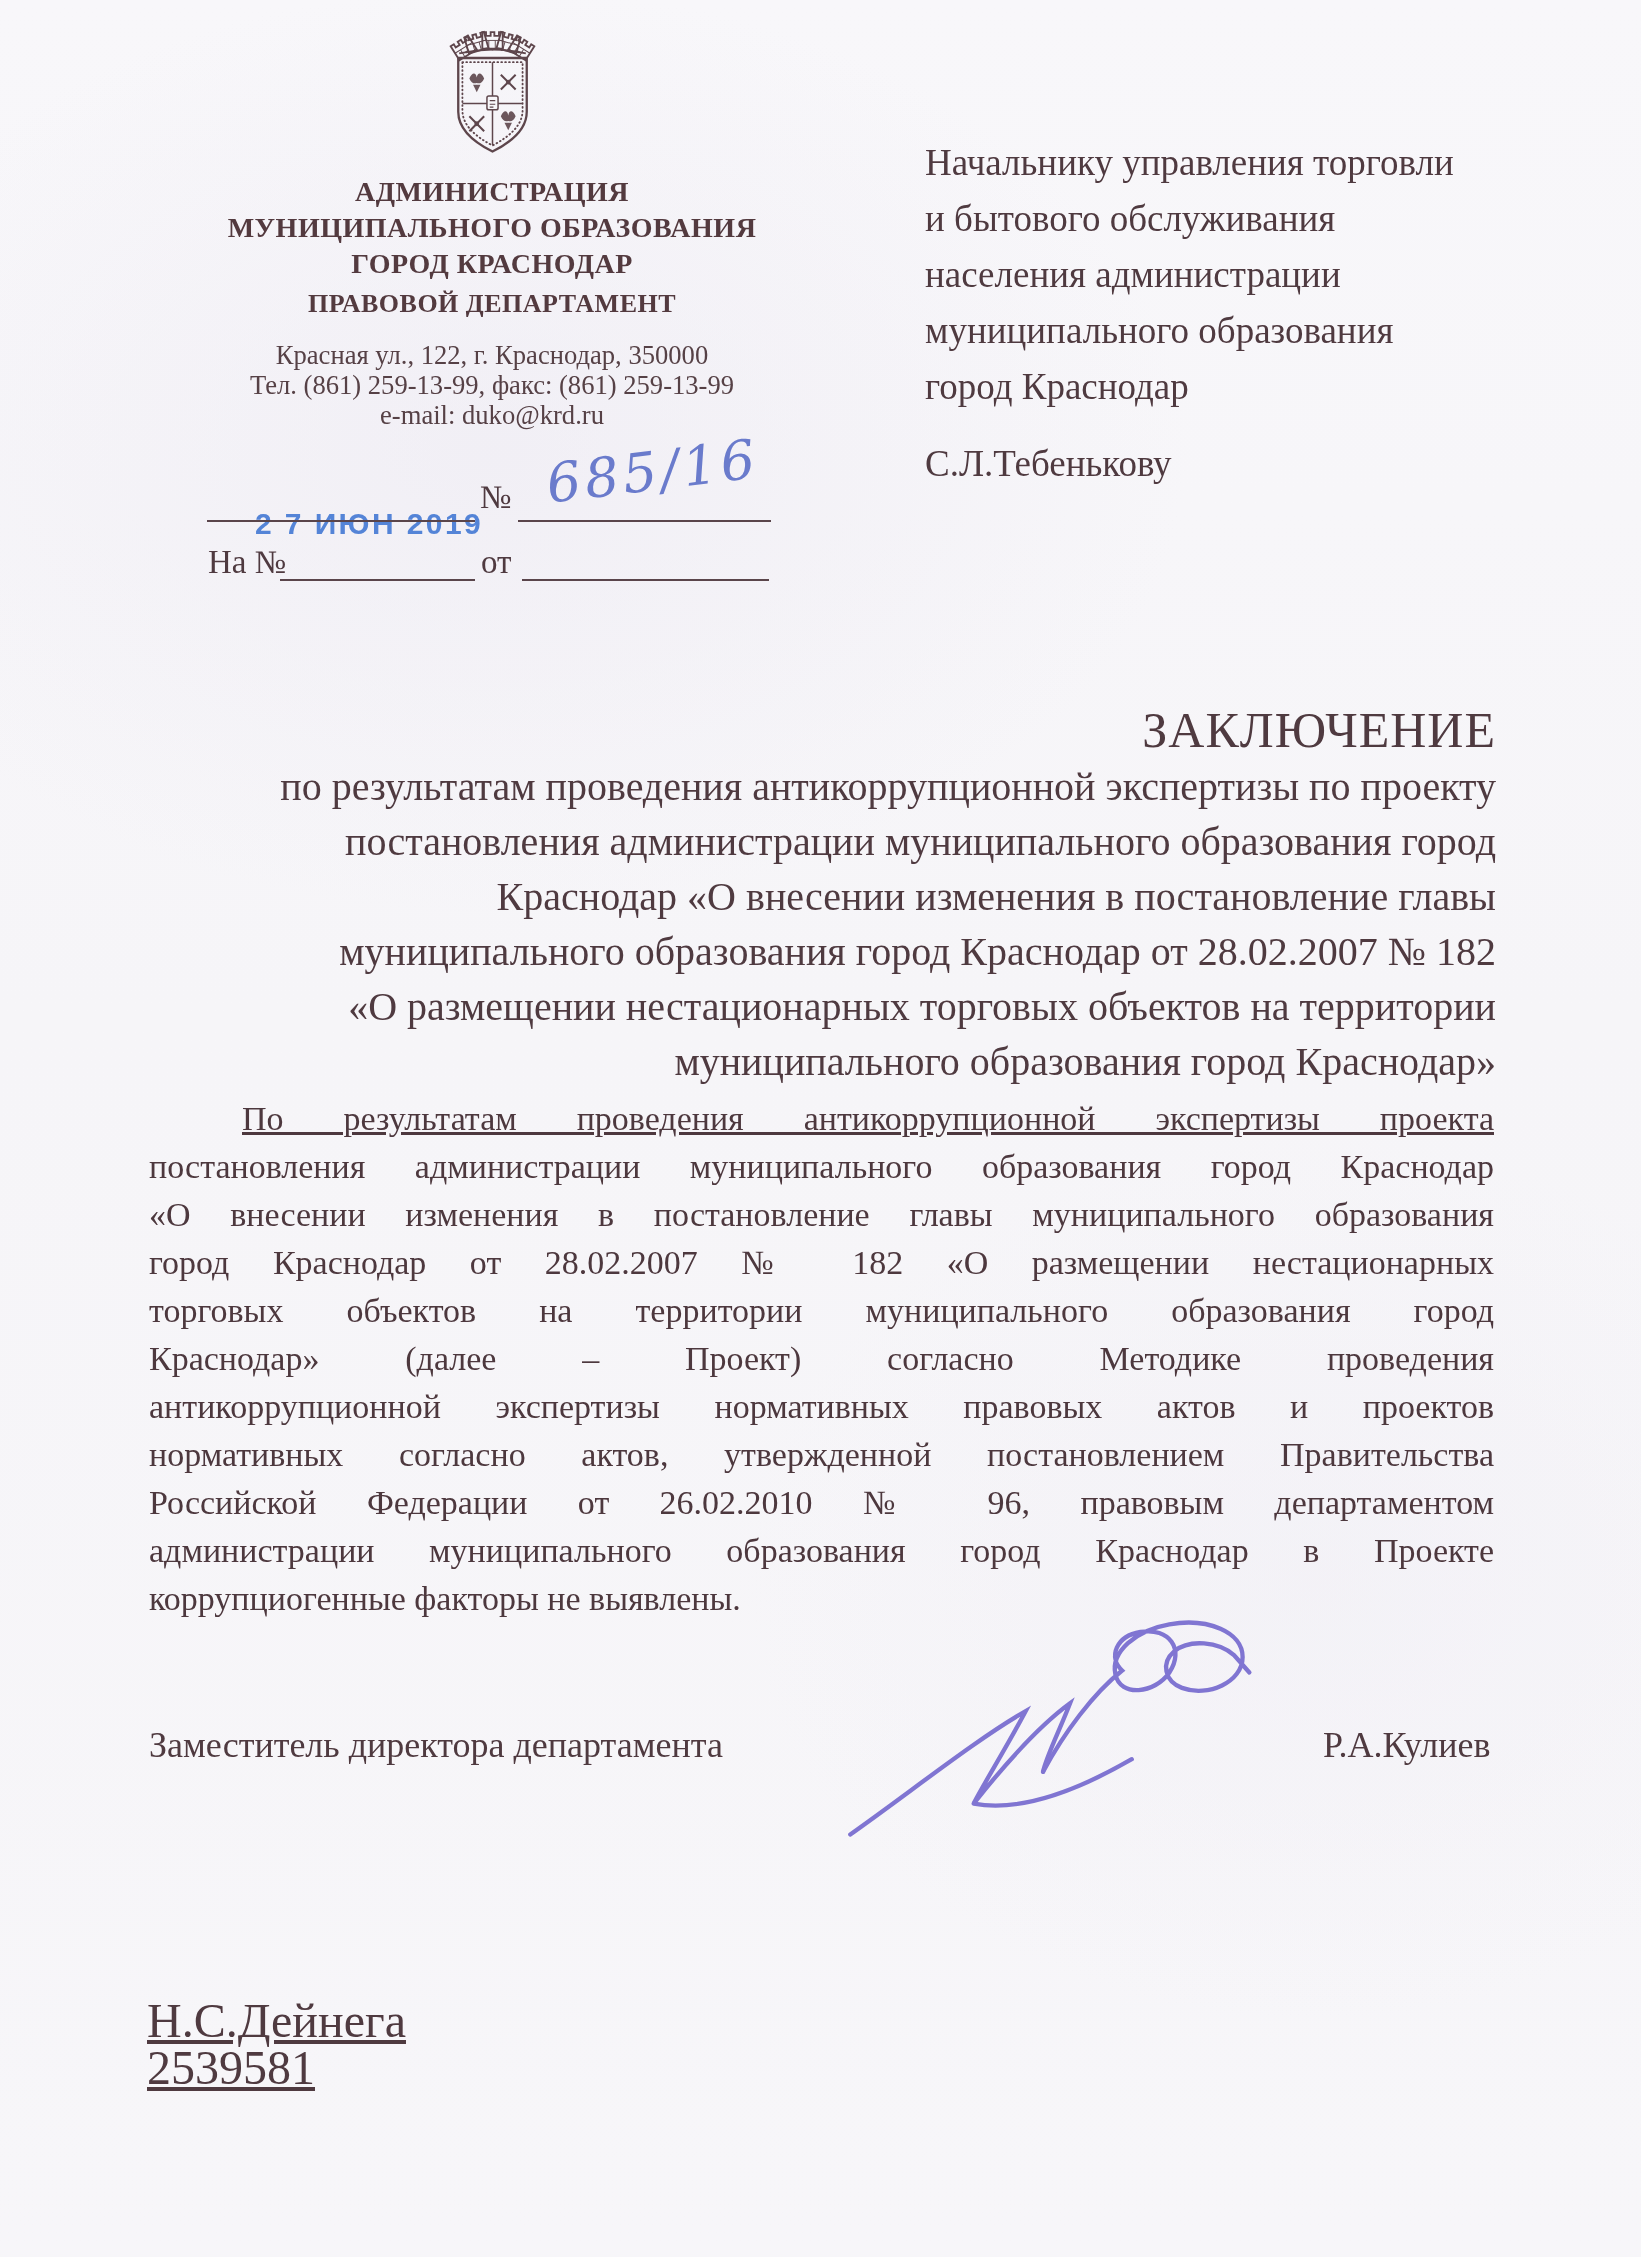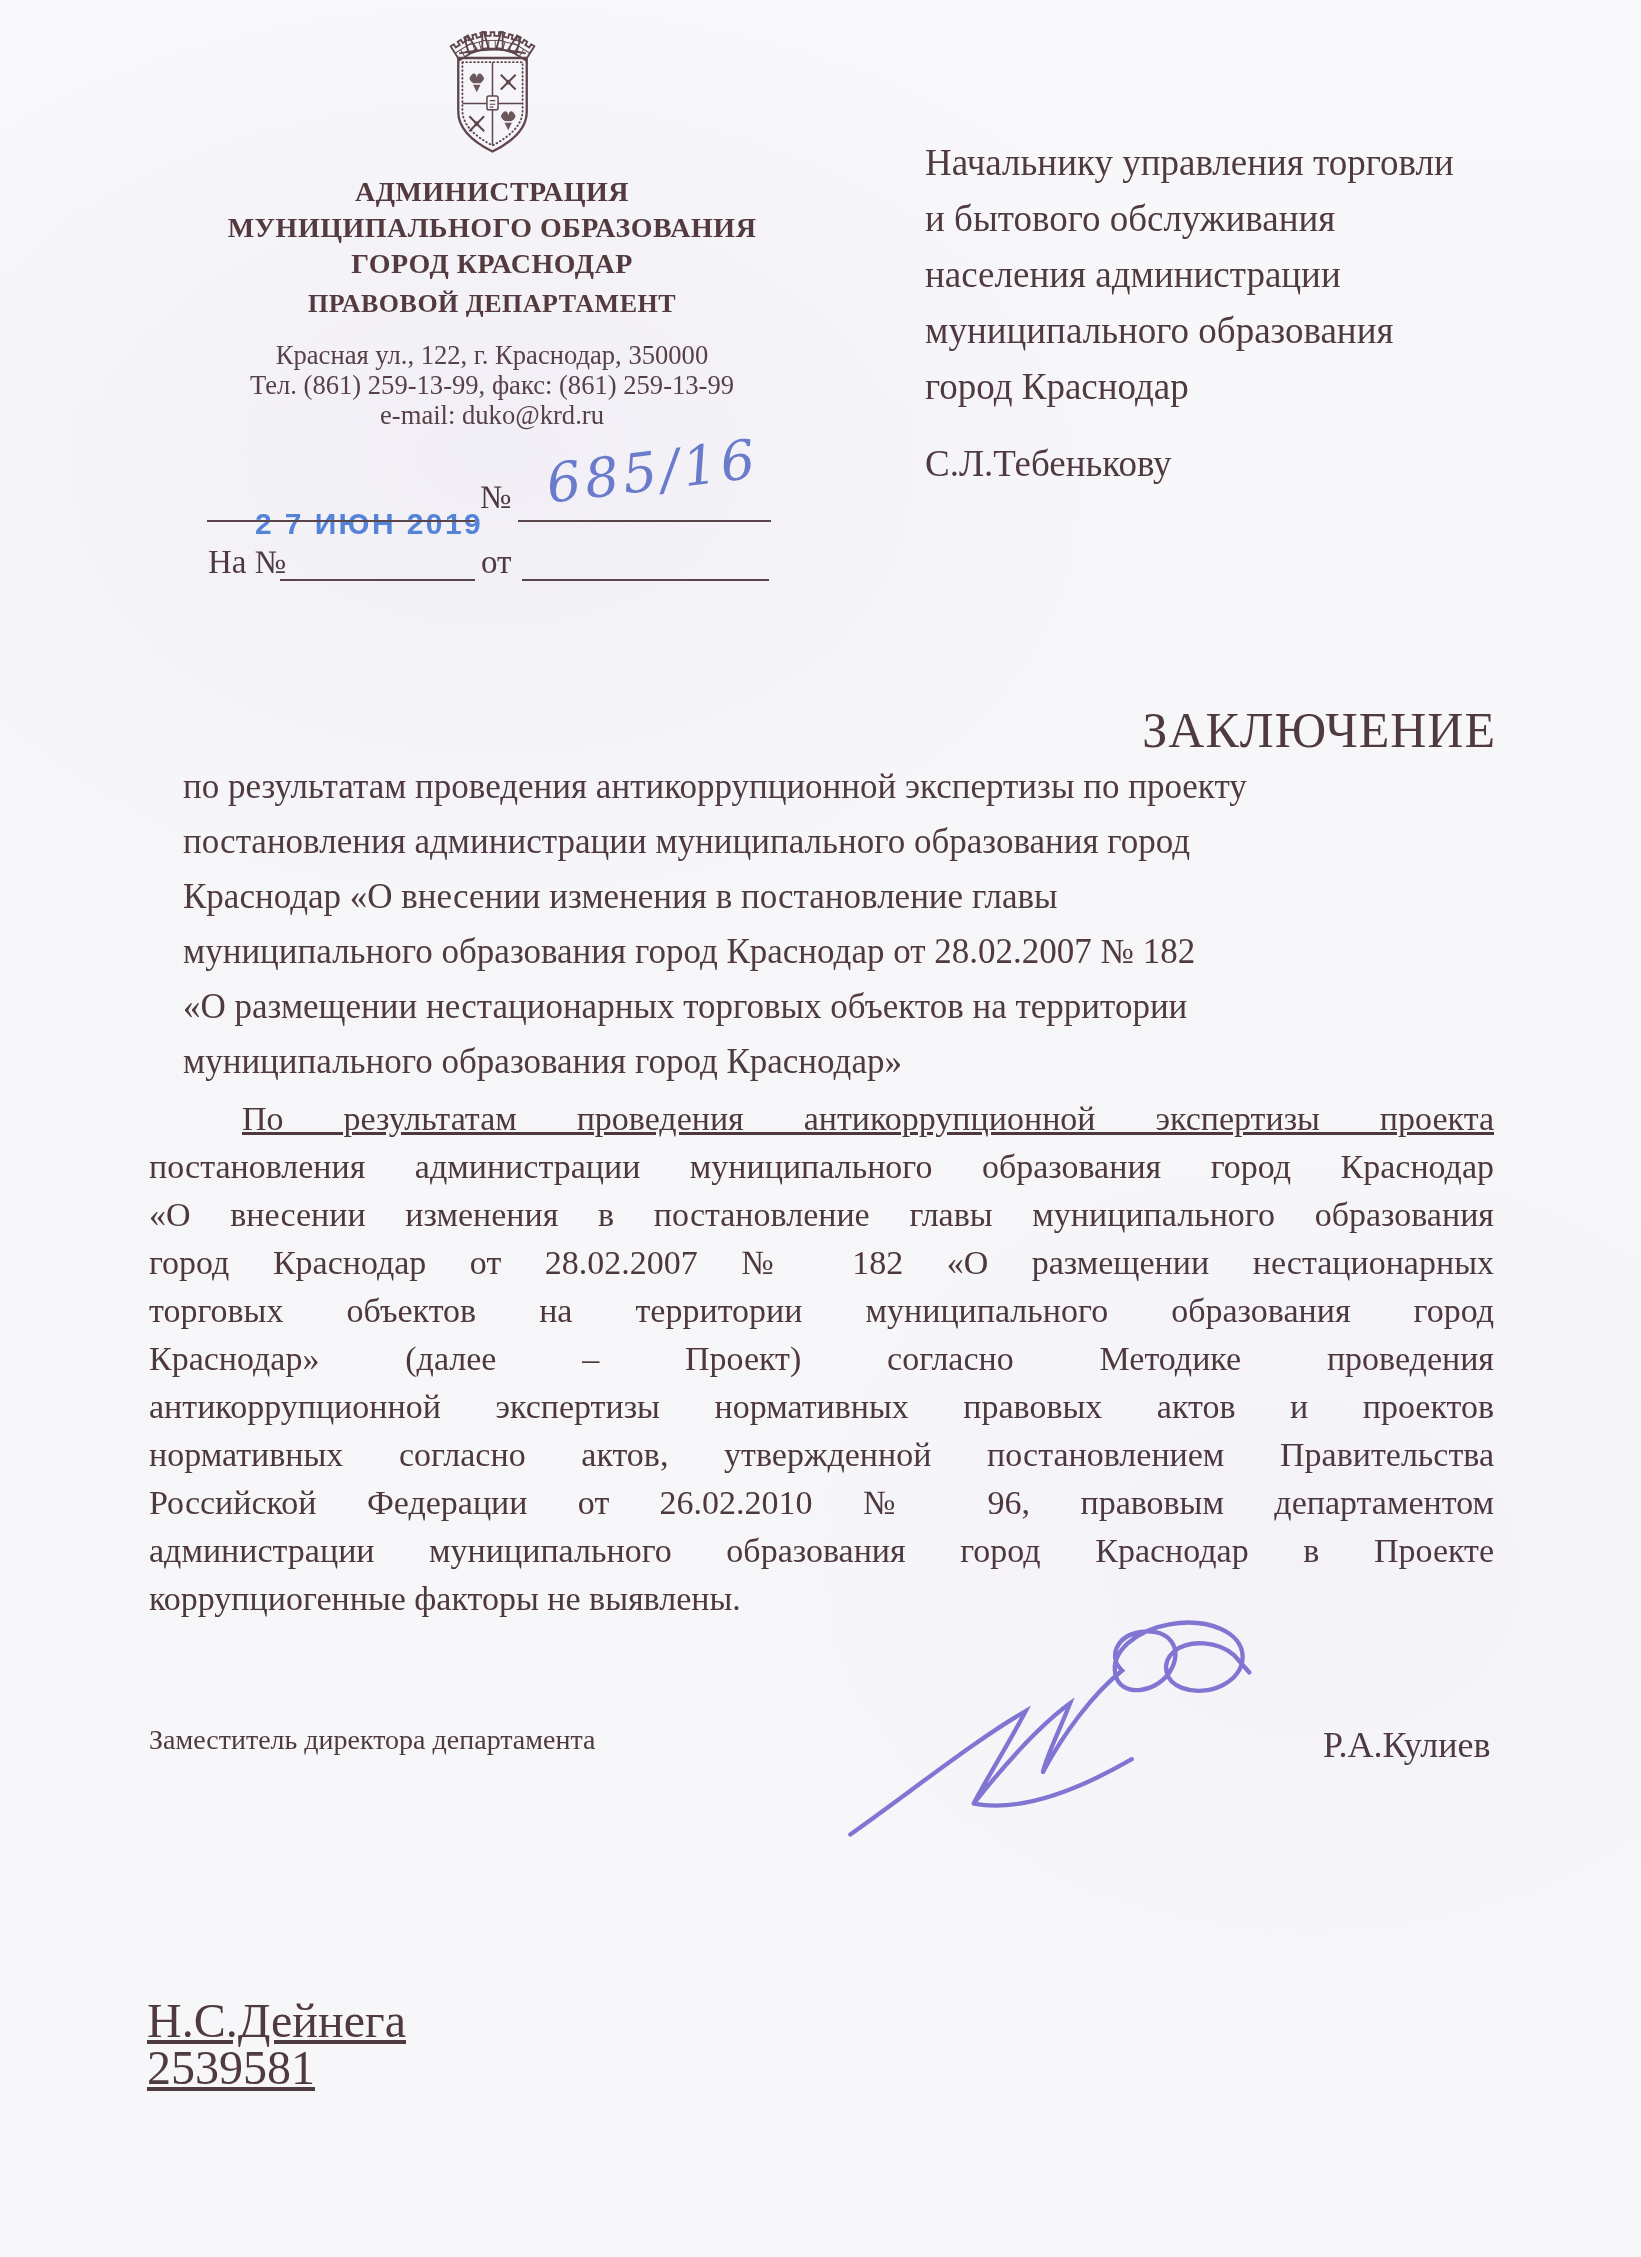--- a/index.html
+++ b/index.html
@@ -33,32 +33,32 @@
   .stamp{left:255px;top:461px;font-family:"Liberation Sans","DejaVu Sans",sans-serif;
          font-weight:bold;font-size:30px;letter-spacing:2.4px;color:#4c7fd6;opacity:.95;margin-top:46px;}
   .rule{height:1.9px;background:#5a454b;}
   .reflbl{font-size:33px;color:#4f3a40;}
   .hand{left:546px;top:440px;font-family:"DejaVu Serif",serif;font-style:italic;
         font-size:54px;color:#5c6fc8;transform:rotate(-7deg);letter-spacing:3.9px;opacity:.9;}
 
   
   .title{left:183px;top:701px;width:1313px;text-align:right;
          font-size:50px;letter-spacing:1px;color:#4f3a40;}
-  .subtitle{left:183px;top:759px;width:1313px;text-align:left;
-            font-size:35px;color:#4f3a40;}
+  .subtitle{left:183px;top:759px;width:1313px;text-align:right;
+            font-size:40px;color:#4f3a40;}
   .subtitle div{line-height:55px;}
 
   
   .body{left:149px;top:1095px;width:1345px;font-size:34px;color:#4d383e;}
   .body .bl{line-height:48px;height:48px;text-align:justify;text-align-last:justify;white-space:nowrap;}
   .body .bl.first{padding-left:93px;text-decoration:underline;}
   .body .bl.last{text-align-last:left;}
 
   
-  .sig-label{left:149px;top:1724px;font-size:28px;color:#4f3a40;}
+  .sig-label{left:149px;top:1724px;font-size:36px;color:#4f3a40;}
   .sig-name{left:1323px;top:1724px;font-size:36px;color:#4f3a40;}
   .sig-svg{left:821px;top:1605px;}
 
   
   .footer{left:147px;top:1997px;font-size:48px;line-height:47px;color:#4f3a40;text-decoration:underline;}
 </style>
 </head>
 <body>
 
 <div class="page">

